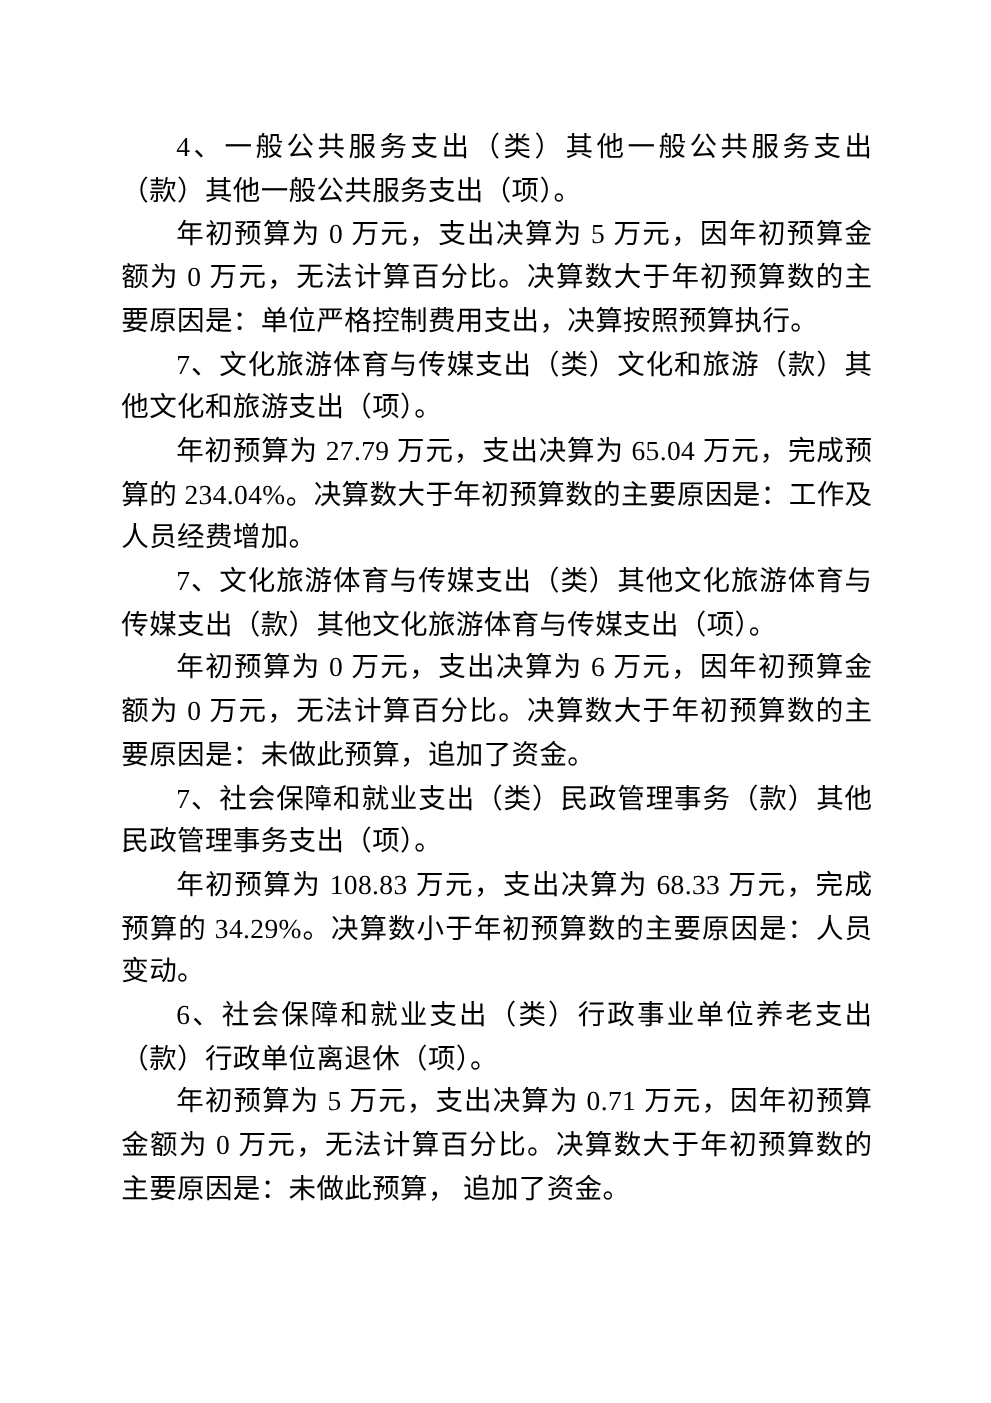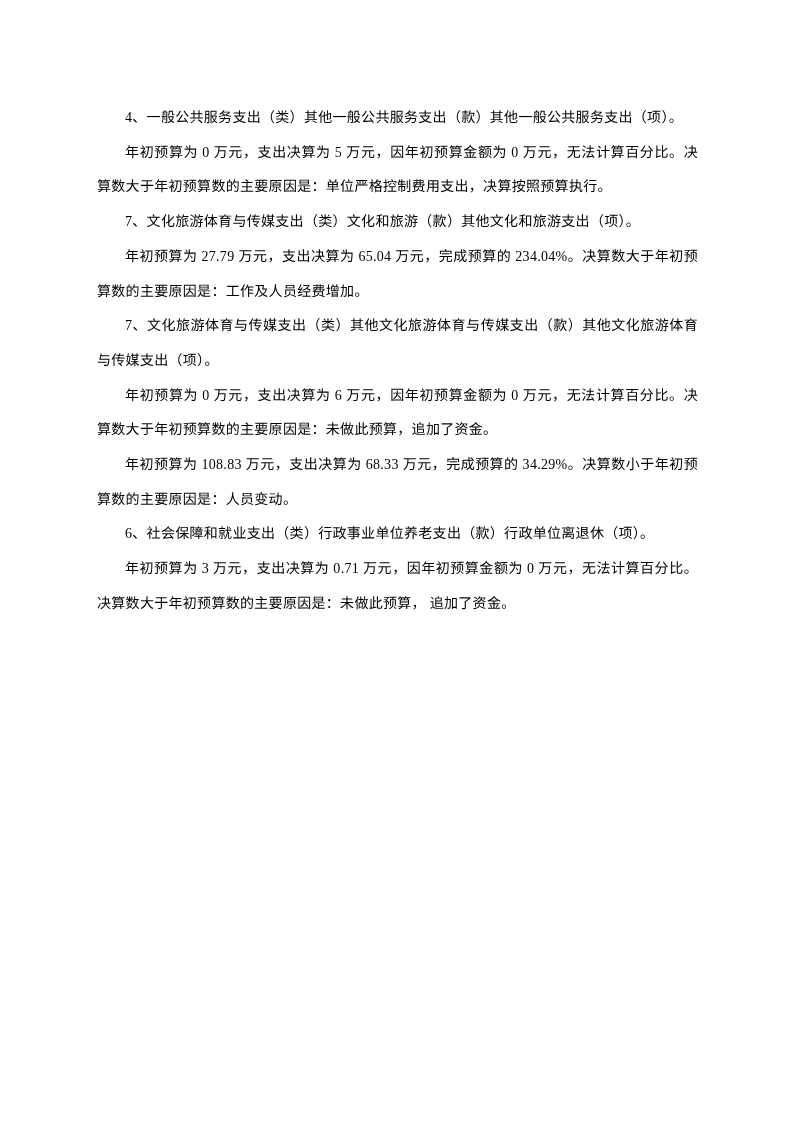--- a/index.html
+++ b/index.html
@@ -17,21 +17,21 @@
     padding: 101px 95px 0 97px;
     overflow: hidden;
     font-family: "Liberation Serif", "DejaVu Serif", serif;
     color: #000000;
   }
   .doc-body {
     width: 601px;
   }
   .para {
     margin: 0;
-    font-size: 14px;
+    font-size: 22px;
     line-height: 34.7px;
     text-align: justify;
     text-indent: 2em;
     letter-spacing: 0.3px;
     word-break: normal;
     color: #000000;
   }
 </style>
 </head>
 <body>
@@ -41,20 +41,21 @@
 
     <p class="para">4、一般公共服务支出（类）其他一般公共服务支出（款）其他一般公共服务支出（项）。</p>
     <p class="para">年初预算为 0 万元，支出决算为 5 万元，因年初预算金额为 0 万元，无法计算百分比。决算数大于年初预算数的主要原因是：单位严格控制费用支出，决算按照预算执行。</p>
 
     <p class="para">7、文化旅游体育与传媒支出（类）文化和旅游（款）其他文化和旅游支出（项）。</p>
     <p class="para">年初预算为 27.79 万元，支出决算为 65.04 万元，完成预算的 234.04%。决算数大于年初预算数的主要原因是：工作及人员经费增加。</p>
 
     <p class="para">7、文化旅游体育与传媒支出（类）其他文化旅游体育与传媒支出（款）其他文化旅游体育与传媒支出（项）。</p>
     <p class="para">年初预算为 0 万元，支出决算为 6 万元，因年初预算金额为 0 万元，无法计算百分比。决算数大于年初预算数的主要原因是：未做此预算，追加了资金。</p>
 
+    <p class="para">7、社会保障和就业支出（类）民政管理事务（款）其他民政管理事务支出（项）。</p>
     <p class="para">年初预算为 108.83 万元，支出决算为 68.33 万元，完成预算的 34.29%。决算数小于年初预算数的主要原因是：人员变动。</p>
 
     <p class="para">6、社会保障和就业支出（类）行政事业单位养老支出（款）行政单位离退休（项）。</p>
-    <p class="para">年初预算为 3 万元，支出决算为 0.71 万元，因年初预算金额为 0 万元，无法计算百分比。决算数大于年初预算数的主要原因是：未做此预算， 追加了资金。</p>
+    <p class="para">年初预算为 5 万元，支出决算为 0.71 万元，因年初预算金额为 0 万元，无法计算百分比。决算数大于年初预算数的主要原因是：未做此预算， 追加了资金。</p>
 
 
   </div>
 </div>
 
 </body></html>

